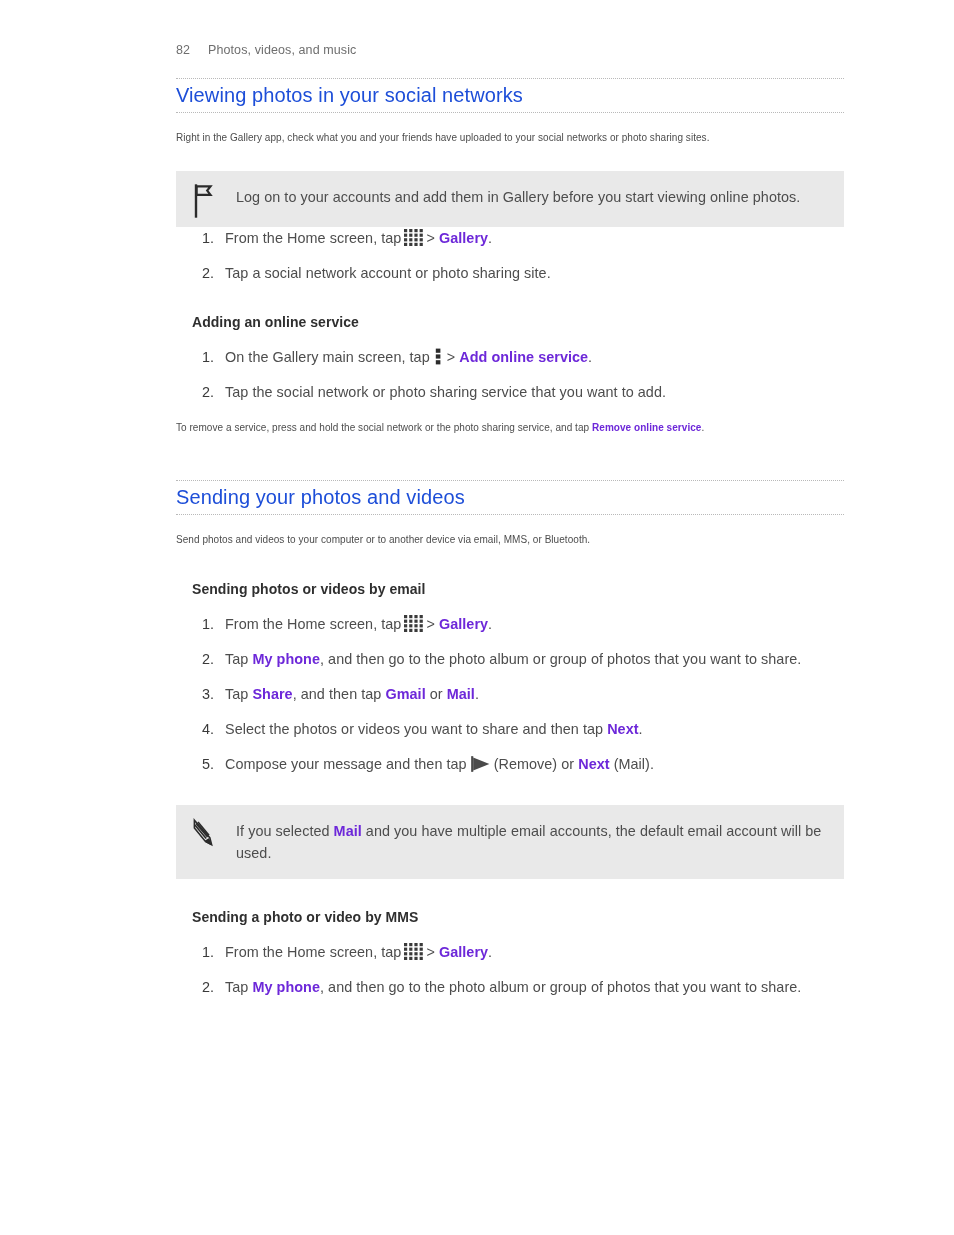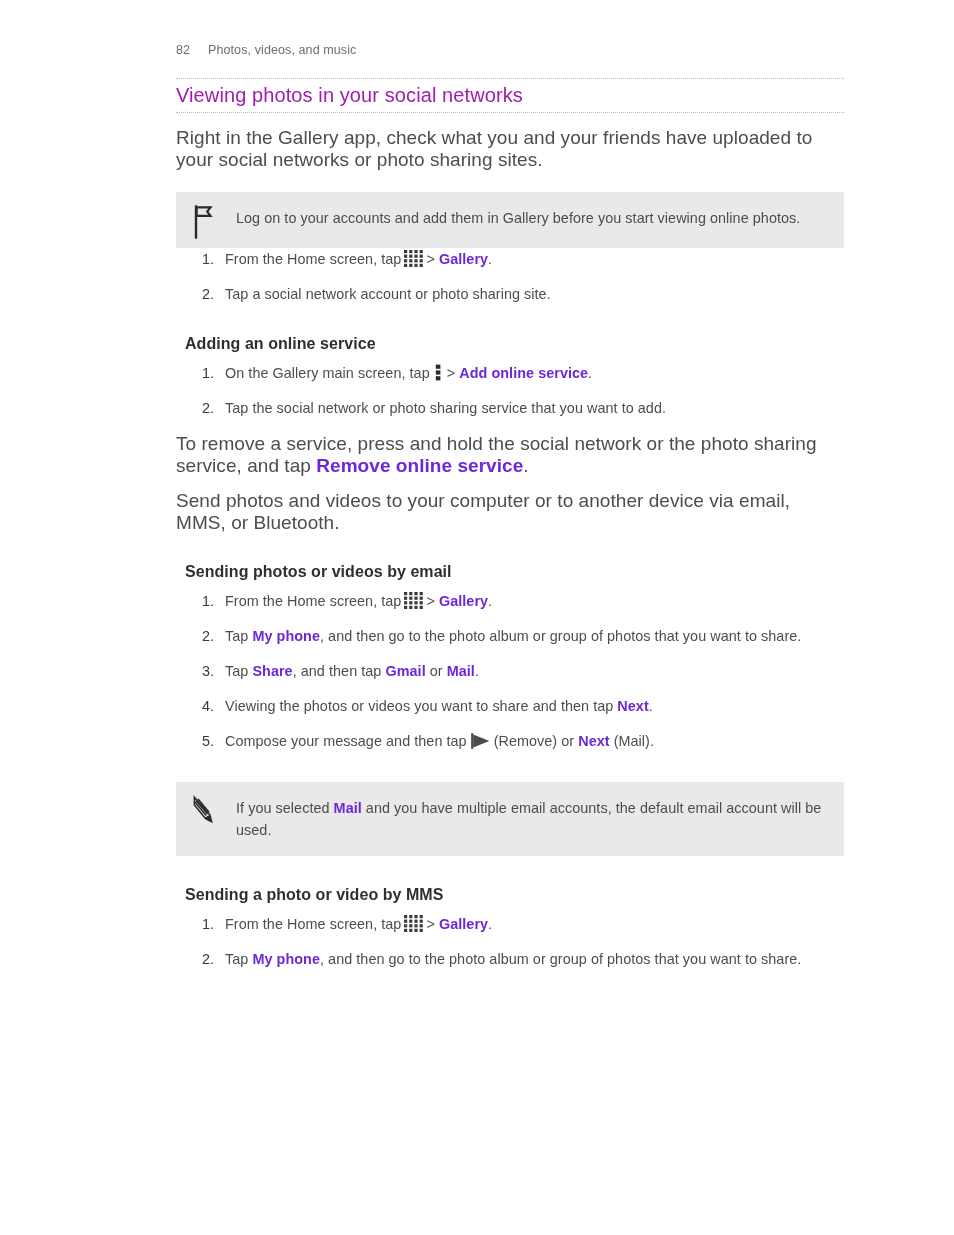--- a/index.html
+++ b/index.html
@@ -50,41 +50,41 @@
   
   .h1wrap {
     border-top: 1px dotted #b9b9b9;
     border-bottom: 1px dotted #b9b9b9;
     padding: 4px 0 5px 0;
     margin: 0;
   }
   .h1 {
     font-size: 20px;
     font-weight: normal;
-    color: #a21caf;
+    color: #1d4ed8;
     line-height: 1.2;
     margin: 0;
     letter-spacing: .1px;
   }
 
   
   p.body {
-    font-size: 19px;
+    font-size: 10px;
     line-height: 21.5px;
     color: #4d4d4d;
     margin: 14px 0 0 0;
     letter-spacing: .05px;
   }
 
   
   .h2 {
-    font-size: 16px;
+    font-size: 14px;
     font-weight: 600;
     color: #2f2f2f;
-    margin: 9px;
+    margin: 16px;
     letter-spacing: .05px;
   }
 
   
   .callout {
     position: relative;
     background: #e9e9e9;
     min-height: 56px;
     padding: 15px 22px 15px 60px;
     font-size: 14.4px;
@@ -217,20 +217,23 @@
               </g>
             </svg></span><span>&gt;</span>&nbsp;<b>Add online service</b><span>.</span>
       </li>
       <li>
         <span class="num">2.</span><span>Tap the social network or photo sharing service that you want to add.</span>
       </li>
     </ol>
 
     <p class="body mt-mid"><span>To remove a service, press and hold the social network or the photo sharing service, and tap</span> <b>Remove online service</b><span>.</span></p>
 
+    <div class="h1wrap mt-xl">
+      <h1 class="h1">Sending your photos and videos</h1>
+    </div>
 
     <p class="body">Send photos and videos to your computer or to another device via email, MMS, or Bluetooth.</p>
 
     <h2 class="h2 mt-sep">Sending photos or videos by email</h2>
 
 
     <ol class="steps mt-mid">
       <li>
         <span class="num">1.</span><span>From the Home screen, tap</span><span class="iicon ico-apps"><svg width="19" height="17" viewBox="0 0 19 17">
               <g fill="#3a3a3a">
@@ -253,21 +256,21 @@
               </g>
             </svg></span><span>&gt;</span>&nbsp;<b>Gallery</b><span>.</span>
       </li>
       <li>
         <span class="num">2.</span><span>Tap</span> <b>My phone</b><span>, and then go to the photo album or group of photos that you want to share.</span>
       </li>
       <li>
         <span class="num">3.</span><span>Tap</span> <b>Share</b><span>, and then tap</span> <b>Gmail</b> <span>or</span> <b>Mail</b><span>.</span>
       </li>
       <li>
-        <span class="num">4.</span><span>Viewing the photos or videos you want to share and then tap</span> <b>Next</b><span>.</span>
+        <span class="num">4.</span><span>Select the photos or videos you want to share and then tap</span> <b>Next</b><span>.</span>
       </li>
       <li>
         <span class="num">5.</span><span>Compose your message and then tap</span><span class="iicon ico-send"><svg width="21" height="16" viewBox="0 0 21 16">
               <path d="M2.2 1.2 L2.2 14.8" stroke="#4a4a4a" stroke-width="2.1" stroke-linecap="square"></path>
               <path d="M3.2 1.4 L19.4 8.0 L3.2 14.6 Z" fill="#4a4a4a"></path>
             </svg></span><span>(Remove) or</span> <b>Next</b> <span>(Mail).</span>
       </li>
     </ol>
 
     <div class="callout mt-sep">

